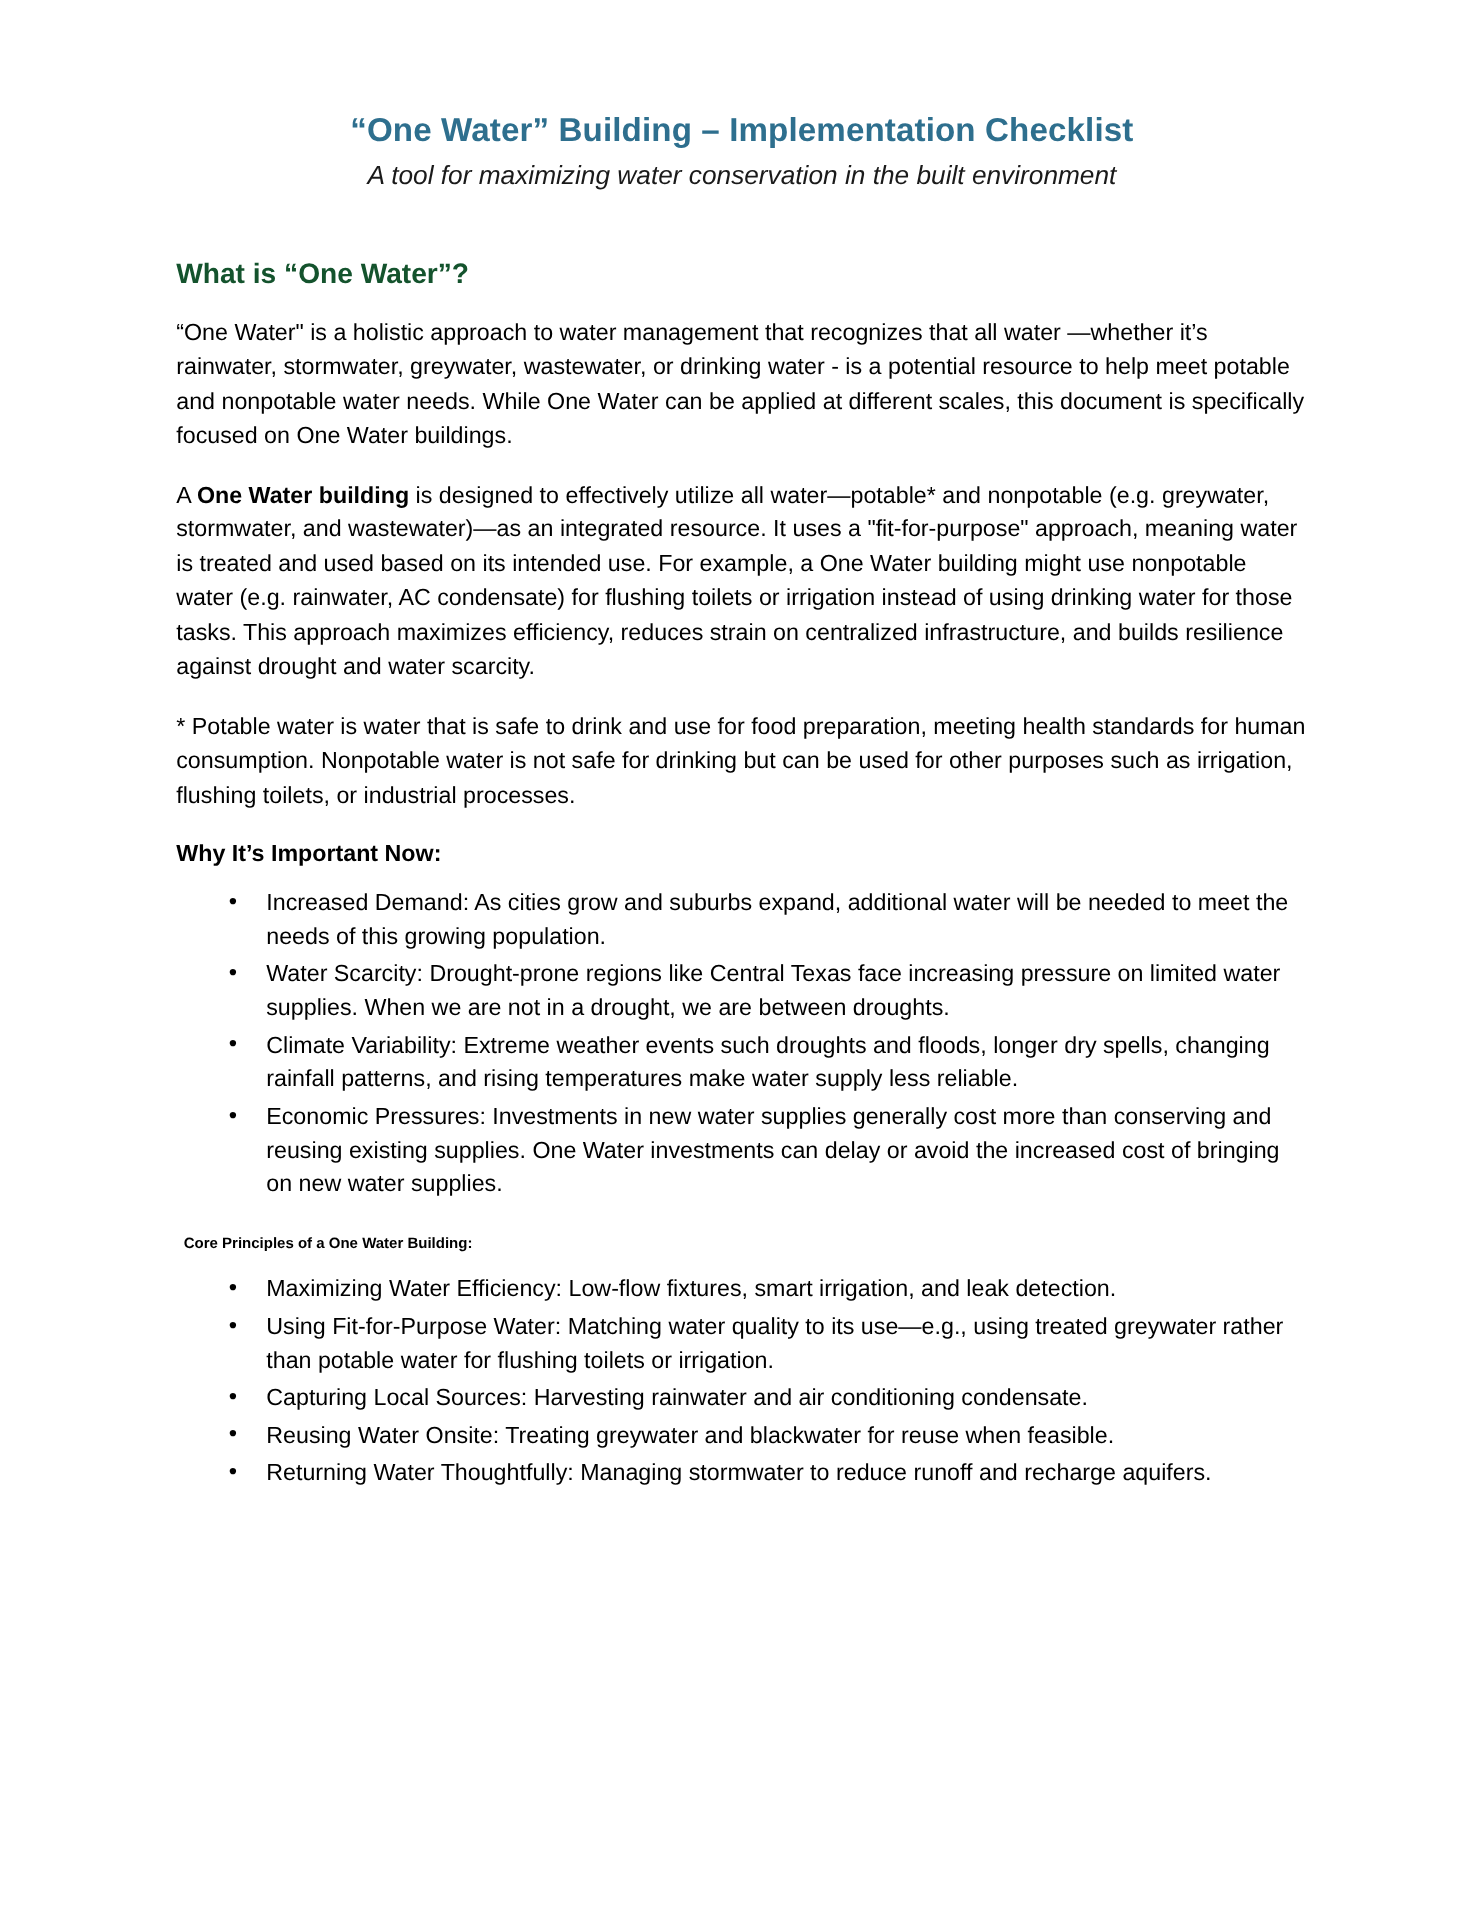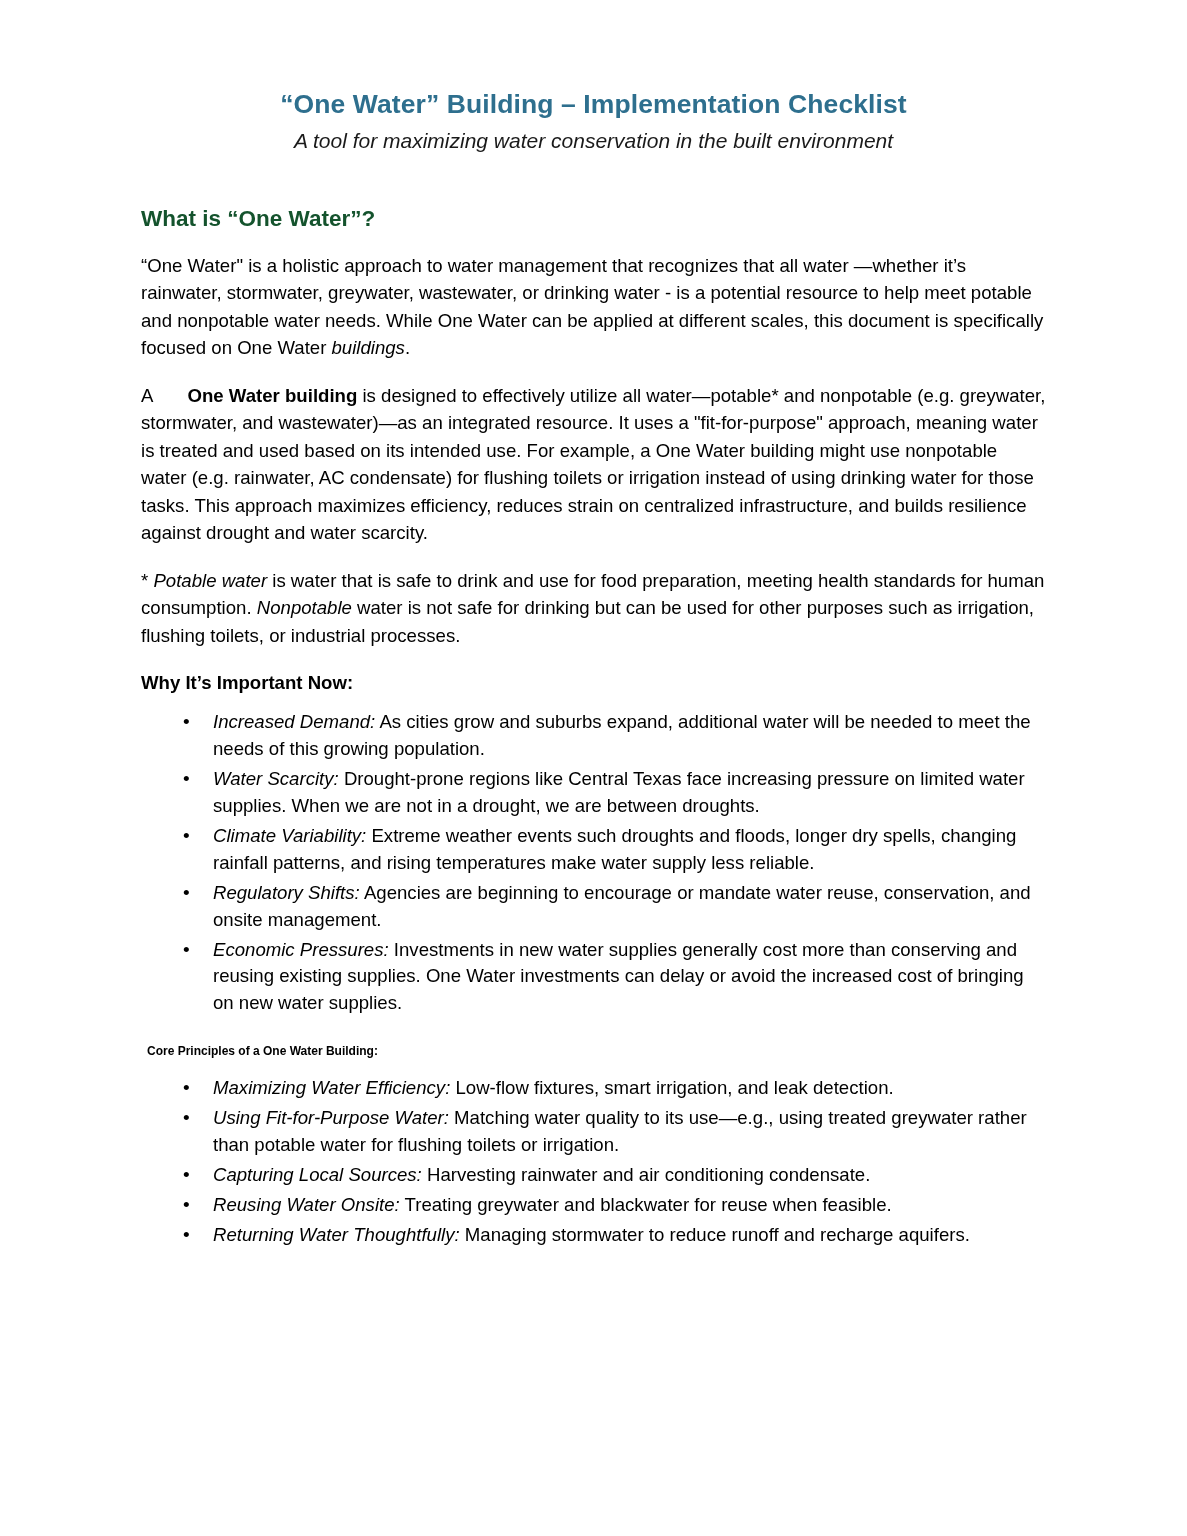--- a/index.html
+++ b/index.html
@@ -78,22 +78,22 @@
     padding-left: 36px;
   }
   ul.bullets li::before {
     content: "\2022";
     position: absolute;
     left: 6px;
     top: -1px;
     font-size: 19px;
     line-height: 1.45;
   }
-  .it { font-style: italic; }
-  .bd { font-weight: bold; margin-left: 30px; }
+  .it { }
+  .bd { font-weight: bold; }
   .tight li { margin-bottom: 1px; }
 </style>
 </head>
 <body>
 
 <div class="page">
 
   <h1 class="doc-title">“One Water” Building – Implementation Checklist</h1>
   <div class="doc-subtitle">A tool for maximizing water conservation in the built environment</div>
 
@@ -110,21 +110,20 @@
   <p class="body-text">
     <span>* </span><span class="it">Potable water</span><span> is water that is safe to drink and use for food preparation, meeting health standards for human consumption. </span><span class="it">Nonpotable</span><span> water is not safe for drinking but can be used for other purposes such as irrigation, flushing toilets, or industrial processes.</span>
   </p>
 
   <p class="sub-heading">Why It’s Important Now:</p>
 
   <ul class="bullets">
     <li><span class="it">Increased Demand:</span><span> As cities grow and suburbs expand, additional water will be needed to meet the needs of this growing population.</span></li>
     <li><span class="it">Water Scarcity:</span><span> Drought-prone regions like Central Texas face increasing pressure on limited water supplies. When we are not in a drought, we are between droughts.</span></li>
     <li><span class="it">Climate Variability:</span><span> Extreme weather events such droughts and floods, longer dry spells, changing rainfall patterns, and rising temperatures make water supply less reliable.</span></li>
-    <li><span class="it">Regulatory Shifts:</span><span> Agencies are beginning to encourage or mandate water reuse, conservation, and onsite management.</span></li>
     <li><span class="it">Economic Pressures:</span><span> Investments in new water supplies generally cost more than conserving and reusing existing supplies. One Water investments can delay or avoid the increased cost of bringing on new water supplies.</span></li>
   </ul>
 
   <p class="sub-heading-indent">Core Principles of a One Water Building:</p>
 
   <ul class="bullets tight">
     <li><span class="it">Maximizing Water Efficiency:</span><span> Low-flow fixtures, smart irrigation, and leak detection.</span></li>
     <li><span class="it">Using Fit-for-Purpose Water:</span><span> Matching water quality to its use—e.g., using treated greywater rather than potable water for flushing toilets or irrigation.</span></li>
     <li><span class="it">Capturing Local Sources:</span><span> Harvesting rainwater and air conditioning condensate.</span></li>
     <li><span class="it">Reusing Water Onsite:</span><span> Treating greywater and blackwater for reuse when feasible.</span></li>

